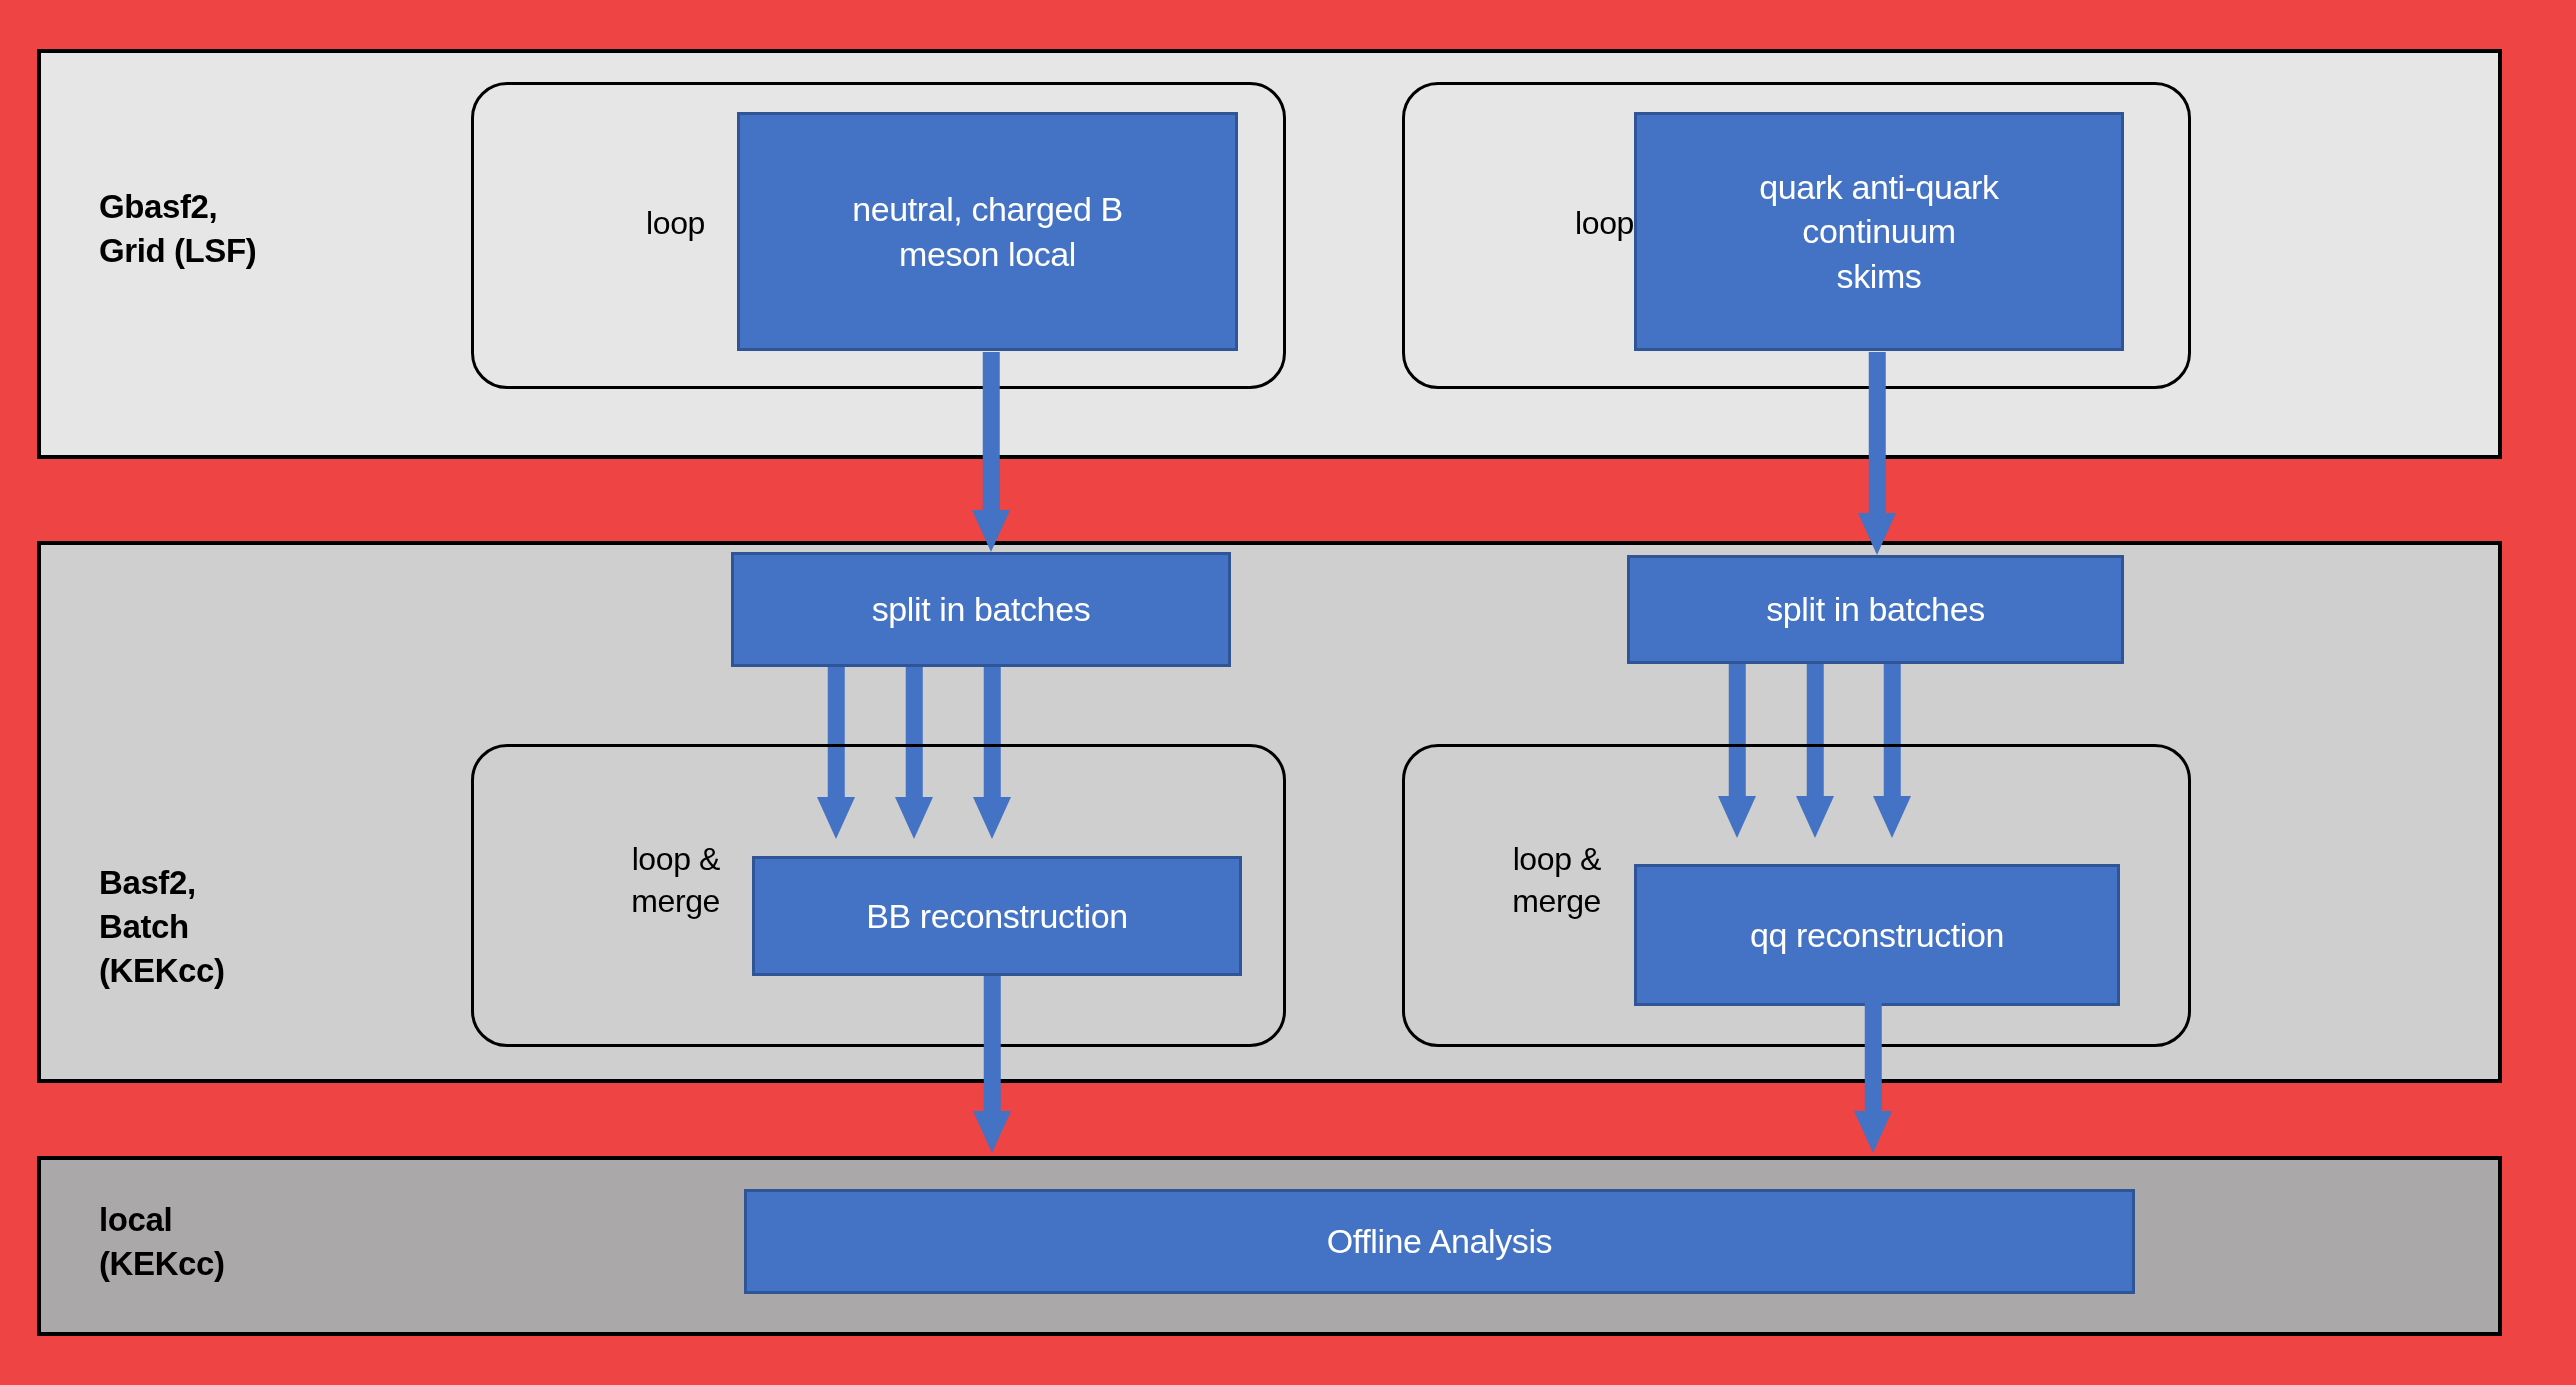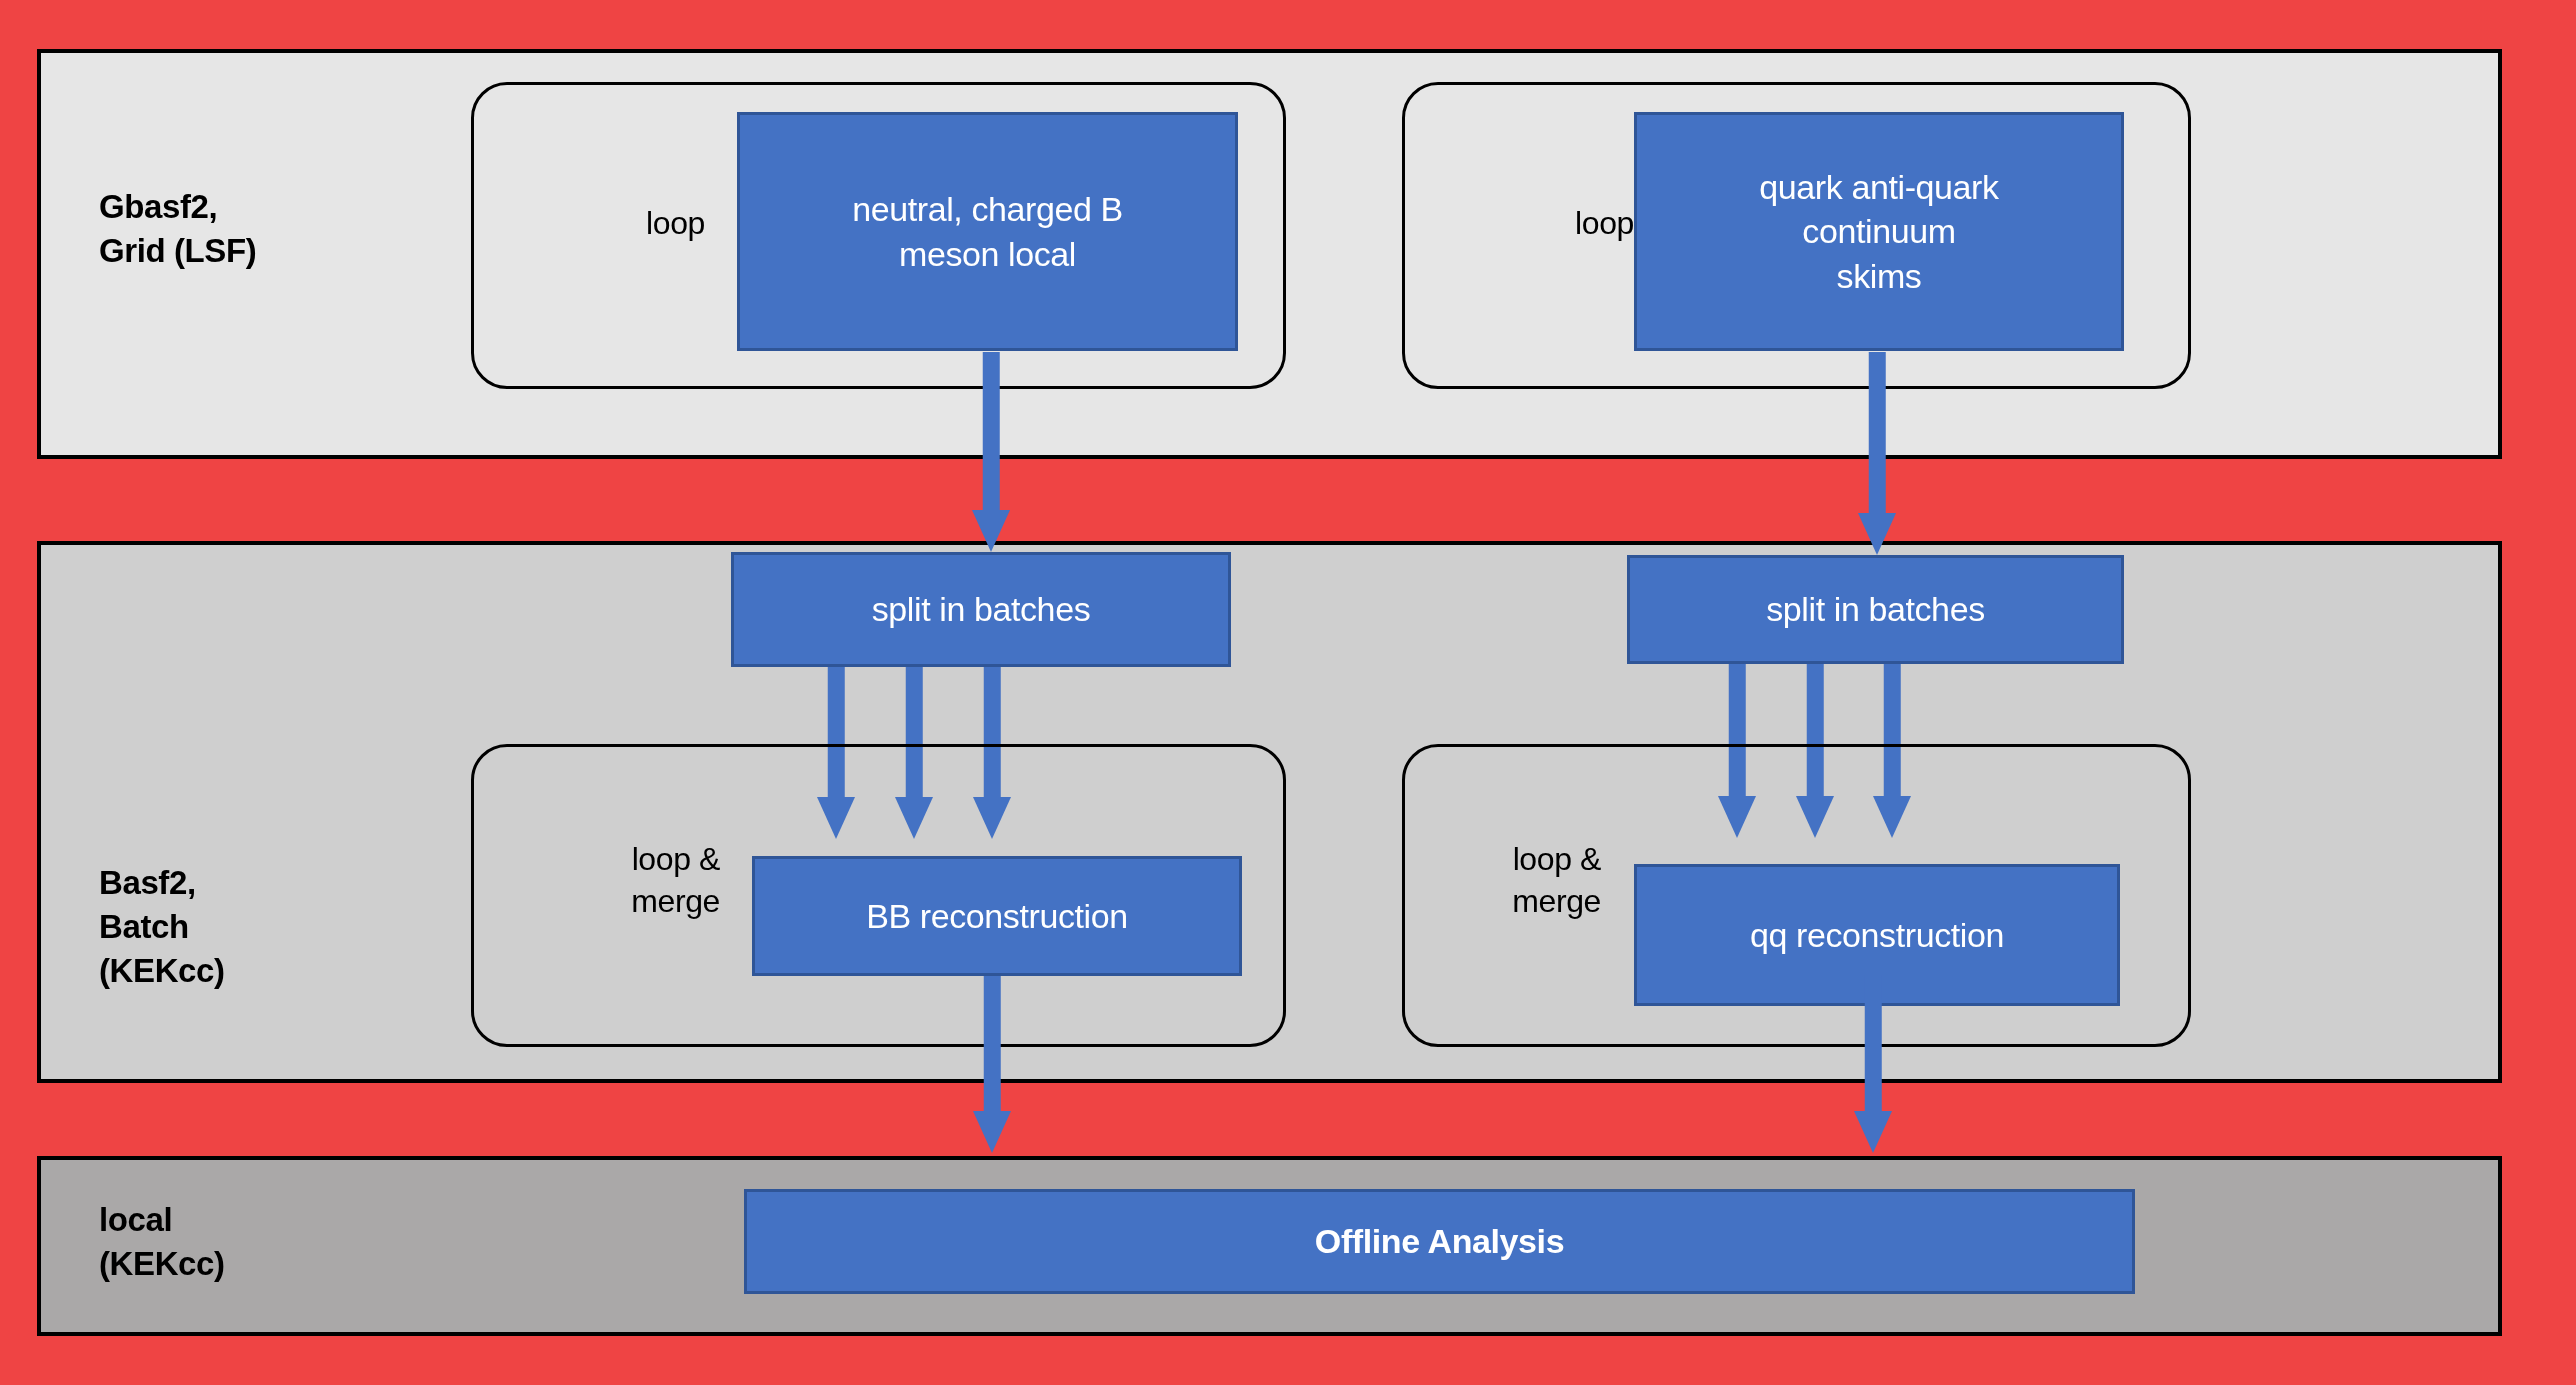--- a/index.html
+++ b/index.html
@@ -116,16 +116,16 @@
 
   <div class="arrow" style="left:968px;top:976px;width:48px;height:177px;">
     <div class="shaft" style="width:16.5px;height:136px;"></div>
     <div class="head"></div>
   </div>
   <div class="arrow" style="left:1849px;top:975px;width:48px;height:178px;">
     <div class="shaft" style="width:16.5px;height:138px;"></div>
     <div class="head"></div>
   </div>
 
-  <div class="node" style="left:744px;top:1189px;width:1391px;height:105px;font-size:34px;font-weight:bold;">Offline Analysis</div>
+  <div class="node" style="left:744px;top:1189px;width:1391px;height:105px;font-size:34px;">Offline Analysis</div>
 
 </div>
 
 
 </body></html>

